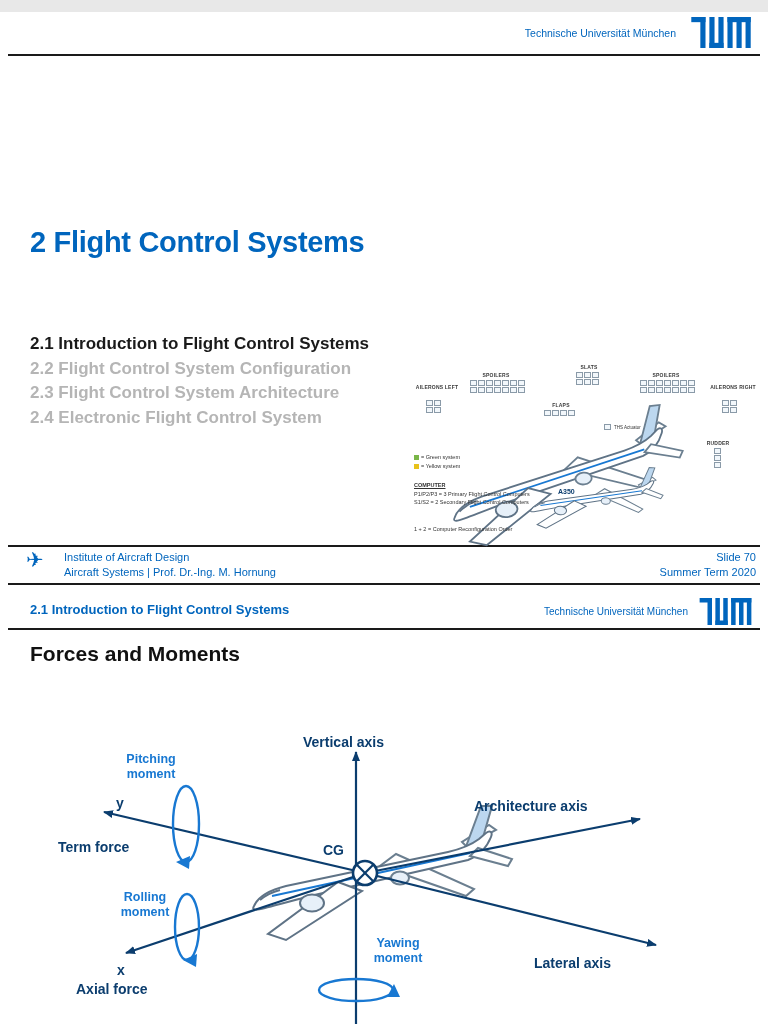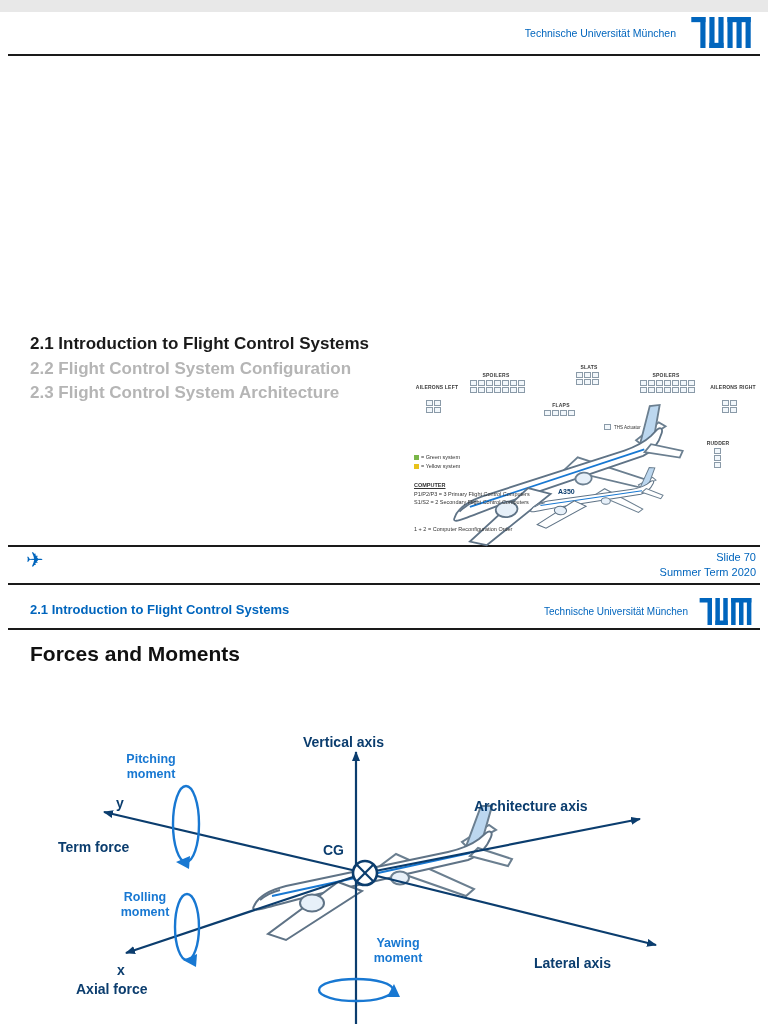--- a/index.html
+++ b/index.html
@@ -75,25 +75,27 @@
           <rect x="28" y="40" width="22" height="8"></rect>
           <rect x="42" y="0" width="8" height="48"></rect>
         <rect x="56" y="0" width="36" height="8"></rect>
           <rect x="56" y="0" width="8" height="48"></rect>
           <rect x="70" y="0" width="8" height="48"></rect>
           <rect x="84" y="0" width="8" height="48"></rect>
       </g>
     </svg>
     <div class="rule" style="top:42px;"></div>
 
+    <h1 class="title1">2 Flight Control Systems</h1>
 
     <div class="agenda">
       <div class="active">2.1 Introduction to Flight Control Systems</div>
       <div class="inactive">2.2 Flight Control System Configuration</div>
       <div class="inactive">2.3 Flight Control System Architecture</div>
+      <div class="inactive">2.4 Electronic Flight Control System</div>
     </div>
 
     <div class="figure1">
       <span class="tl" style="left:2px; top:26px; width:54px;">AILERONS LEFT</span>
       <div class="boxrow" style="left:18px; top:42px;">
           <div class="b"></div>
           <div class="b"></div>
         </div>
       <div class="boxrow" style="left:18px; top:49px;">
           <div class="b"></div>
@@ -194,20 +196,22 @@
       <span class="leg" style="left:6px; top:105px;"><span class="sq" style="background:#e8c21b;"></span><span>= Yellow system</span></span>
       <span class="leg" style="left:6px; top:124px; font-weight:bold; text-decoration:underline;">COMPUTER</span>
       <span class="leg" style="left:6px; top:133px;">P1/P2/P3 = 3 Primary Flight Control Computers</span>
       <span class="leg" style="left:6px; top:141px;">S1/S2 = 2 Secondary Flight Control Computers</span>
       <span class="leg" style="left:6px; top:168px;">1 + 2 = Computer Reconfiguration Order</span>
     </div>
 
     <div class="rule" style="top:533px;"></div>
     <span class="abs" style="left:26px; top:536px; font-size:21px; color:#0065BD;">✈</span>
     <div class="abs footer-text" style="left:64px; top:538px;">
+      <div>Institute of Aircraft Design</div>
+      <div>Aircraft Systems | Prof. Dr.-Ing. M. Hornung</div>
     </div>
     <div class="abs footer-text" style="right:12px; top:538px; text-align:right;">
       <div>Slide 70</div>
       <div>Summer Term 2020</div>
     </div>
     <div class="rule" style="top:571px;"></div>
   </section>
 
   <section class="slide slide2">
 

